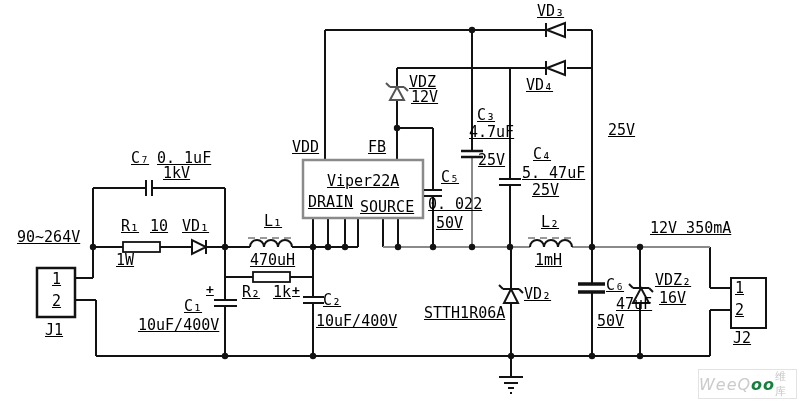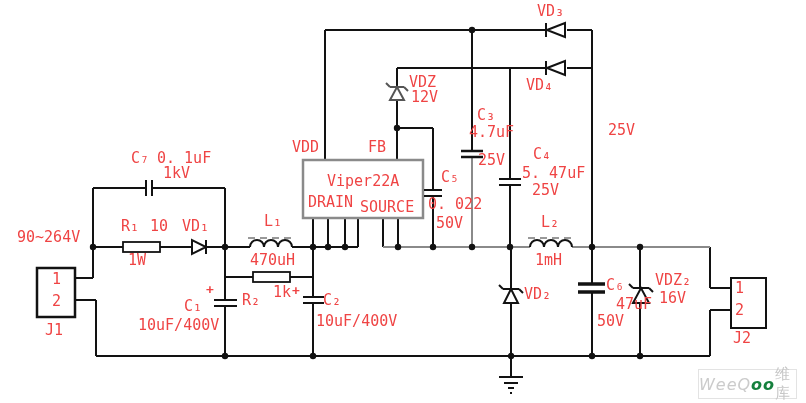--- a/index.html
+++ b/index.html
@@ -3,31 +3,31 @@
 <meta charset="utf-8">
 <style>
   html,body { margin:0; padding:0; background:#ffffff; }
   #stage {
     position:relative; width:806px; height:403px; background:#ffffff;
     font-family:"DejaVu Sans Mono","DejaVu Sans",monospace; overflow:hidden;
   }
   #stage svg { position:absolute; left:0; top:0; }
   .lbl {
     position:absolute; font:15px/1.15 "DejaVu Sans Mono","DejaVu Sans",monospace;
-    color:#ef4444; white-space:pre; letter-spacing:0;
+    color:#000000; white-space:pre; letter-spacing:0;text-decoration:underline;
   }
   .plus { font-size:13px; font-weight:bold; }
   .wm {
     position:absolute; left:698px; top:369px; width:97px; height:28px;
     border:1px solid #e3e3e3; display:flex; align-items:center; justify-content:center;
     font:italic 16px "DejaVu Sans","Liberation Sans",sans-serif; letter-spacing:1px;
   }
   .wm .g1 { color:#cbcbcb; }
   .wm .g2 { color:#15803d;font-weight:bold; }
-  .wm .g3 { color:#c6c6c6; font-size:15px; font-style:normal; }
+  .wm .g3 { color:#c6c6c6; font-size:11px; font-style:normal; }
 </style>
 </head>
 <body>
 
 <div id="stage">
 
 <svg width="806" height="403" viewBox="0 0 806 403">
 
   <g stroke="#121212" stroke-width="2" fill="none">
 
@@ -213,28 +213,28 @@
 </svg>
 
   <span class="lbl" style="left:17px;top:229px">90~264V</span>
 
   <span class="lbl" style="left:131px;top:150px">C₇</span>
   <span class="lbl" style="left:157px;top:150px">0. 1uF</span>
   <span class="lbl" style="left:163px;top:165px">1kV</span>
 
   <span class="lbl" style="left:121px;top:218px">R₁</span>
   <span class="lbl" style="left:150px;top:218px">10</span>
-  <span class="lbl" style="left:128px;top:252px">1W</span>
+  <span class="lbl" style="left:116px;top:252px">1W</span>
 
   <span class="lbl" style="left:182px;top:218px">VD₁</span>
 
   <span class="lbl" style="left:264px;top:213px">L₁</span>
   <span class="lbl" style="left:250px;top:252px">470uH</span>
 
-  <span class="lbl" style="left:242px;top:292px">R₂</span>
+  <span class="lbl" style="left:242px;top:284px">R₂</span>
   <span class="lbl" style="left:273px;top:284px">1k</span>
 
   <span class="lbl plus" style="left:206px;top:283px">+</span>
   <span class="lbl" style="left:184px;top:298px">C₁</span>
   <span class="lbl" style="left:138px;top:317px">10uF/400V</span>
 
   <span class="lbl plus" style="left:292px;top:284px">+</span>
   <span class="lbl" style="left:323px;top:292px">C₂</span>
   <span class="lbl" style="left:316px;top:313px">10uF/400V</span>
 
@@ -260,29 +260,31 @@
   <span class="lbl" style="left:532px;top:182px">25V</span>
 
   <span class="lbl" style="left:537px;top:3px">VD₃</span>
   <span class="lbl" style="left:526px;top:77px">VD₄</span>
 
   <span class="lbl" style="left:608px;top:122px">25V</span>
 
   <span class="lbl" style="left:541px;top:214px">L₂</span>
   <span class="lbl" style="left:535px;top:252px">1mH</span>
 
+  <span class="lbl" style="left:650px;top:220px">12V 350mA</span>
 
   <span class="lbl" style="left:606px;top:277px">C₆</span>
   <span class="lbl" style="left:616px;top:296px">47uF</span>
   <span class="lbl" style="left:597px;top:313px">50V</span>
 
   <span class="lbl" style="left:655px;top:272px">VDZ₂</span>
   <span class="lbl" style="left:659px;top:290px">16V</span>
 
   <span class="lbl" style="left:524px;top:286px">VD₂</span>
+  <span class="lbl" style="left:424px;top:305px">STTH1R06A</span>
 
   <span class="lbl" style="left:52px;top:271px">1</span>
   <span class="lbl" style="left:52px;top:293px">2</span>
   <span class="lbl" style="left:45px;top:322px">J1</span>
 
   <span class="lbl" style="left:735px;top:280px">1</span>
   <span class="lbl" style="left:735px;top:302px">2</span>
   <span class="lbl" style="left:733px;top:330px">J2</span>
 
   <div class="wm">

